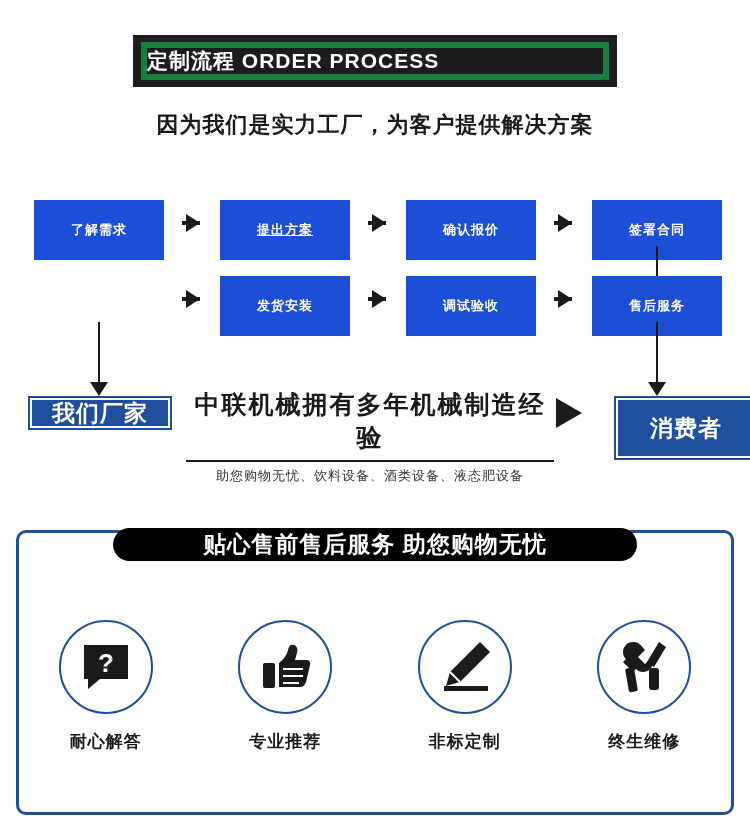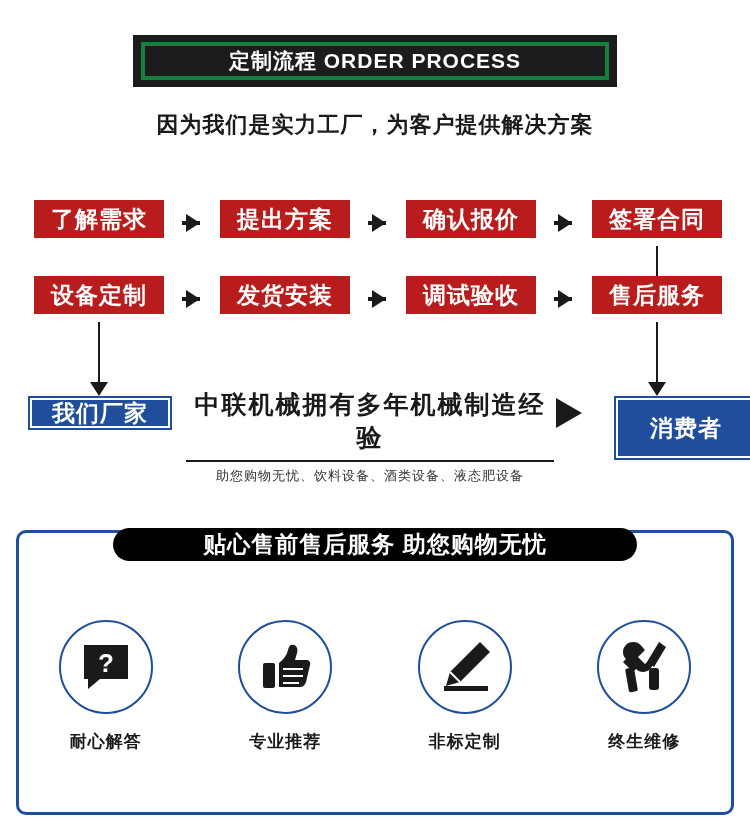--- a/index.html
+++ b/index.html
@@ -27,26 +27,26 @@
     top: 35px;
     width: 484px;
     height: 52px;
     background: #1c1c1c;
     display: flex;
     align-items: center;
     justify-content: center;
     box-sizing: border-box;
   }
   .order-banner-inner {
-    border: 4px solid #15803d;
+    border: 6px solid #15803d;
     width: 468px;
     height: 38px;
     display: flex;
     align-items: center;
-    justify-content: center;
+    justify-content: flex-start;
     box-sizing: border-box;
   }
   .order-banner-text {
     color: #ffffff;
     font-size: 21px;
     font-weight: bold;
     letter-spacing: 1px;
     white-space: nowrap;
   }
 
@@ -59,24 +59,24 @@
     font-size: 22px;
     font-weight: bold;
     color: #1a1a1a;
     letter-spacing: 1px;
   }
 
   
   .flow-box {
     position: absolute;
     width: 130px;
-    height: 38px;
-    background: #b91c1c;
+    height: 60px;
+    background: #1d4ed8;
     color: #ffffff;
-    font-size: 23px;
+    font-size: 13px;
     font-weight: bold;
     display: flex;
     align-items: center;
     justify-content: center;
     letter-spacing: 1px;
   }
   .arrow-r {
     position: absolute;
     width: 0;
     height: 0;
@@ -228,29 +228,28 @@
   <div class="order-banner">
     <div class="order-banner-inner">
       <div class="order-banner-text">定制流程  ORDER PROCESS</div>
     </div>
   </div>
 
   <div class="subtitle">因为我们是实力工厂，为客户提供解决方案</div>
 
   <div class="flow-box" style="left:34px; top:200px;">了解需求</div>
   <div class="arrow-r" style="left:186px; top:214px;"></div>
-  <div class="flow-box" style="left:220px; top:200px;">提出方案</div>
+  <div class="flow-box" style="left:220px; top:200px;text-decoration:underline;">提出方案</div>
   <div class="arrow-r" style="left:372px; top:214px;"></div>
   <div class="flow-box" style="left:406px; top:200px;">确认报价</div>
   <div class="arrow-r" style="left:558px; top:214px;"></div>
   <div class="flow-box" style="left:592px; top:200px;">签署合同</div>
 
   <div class="vline" style="left:656px; top:246px; height:30px;"></div>
 
-  <div class="flow-box" style="left:34px; top:276px;">设备定制</div>
   <div class="arrow-r" style="left:186px; top:290px;"></div>
   <div class="flow-box" style="left:220px; top:276px;">发货安装</div>
   <div class="arrow-r" style="left:372px; top:290px;"></div>
   <div class="flow-box" style="left:406px; top:276px;">调试验收</div>
   <div class="arrow-r" style="left:558px; top:290px;"></div>
   <div class="flow-box" style="left:592px; top:276px;">售后服务</div>
 
   <div class="vline" style="left:98px; top:322px; height:62px;"></div>
   <div class="arrow-d" style="left:90px; top:382px;"></div>
 

